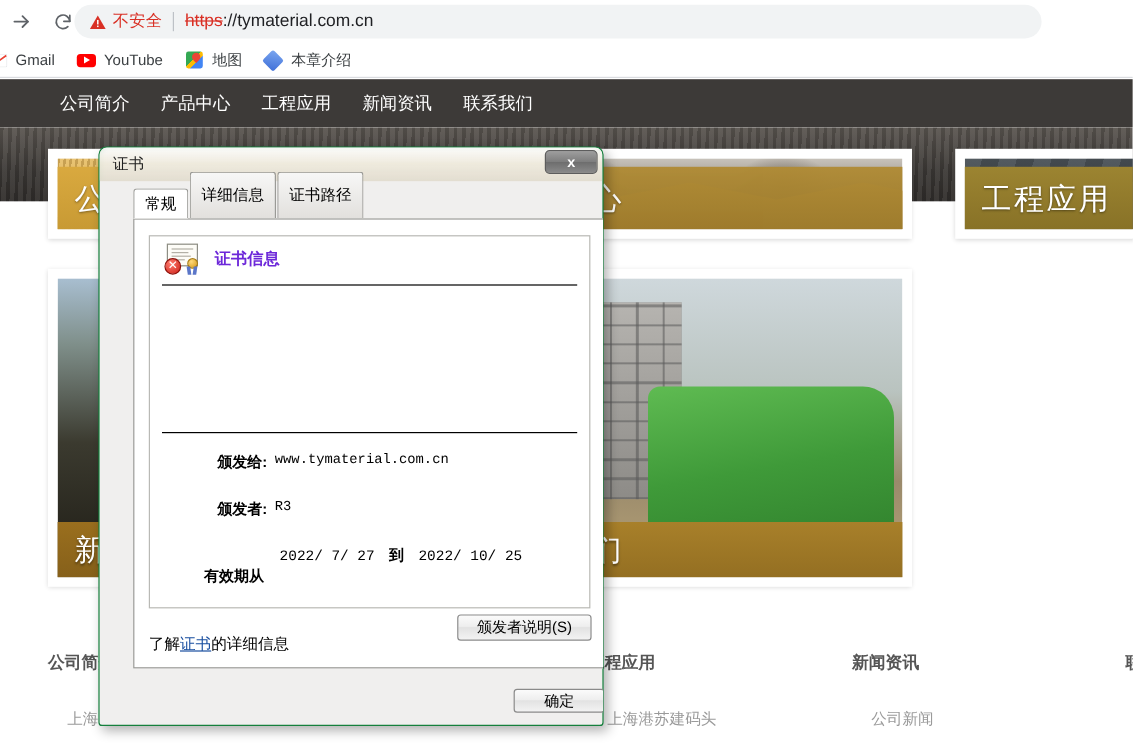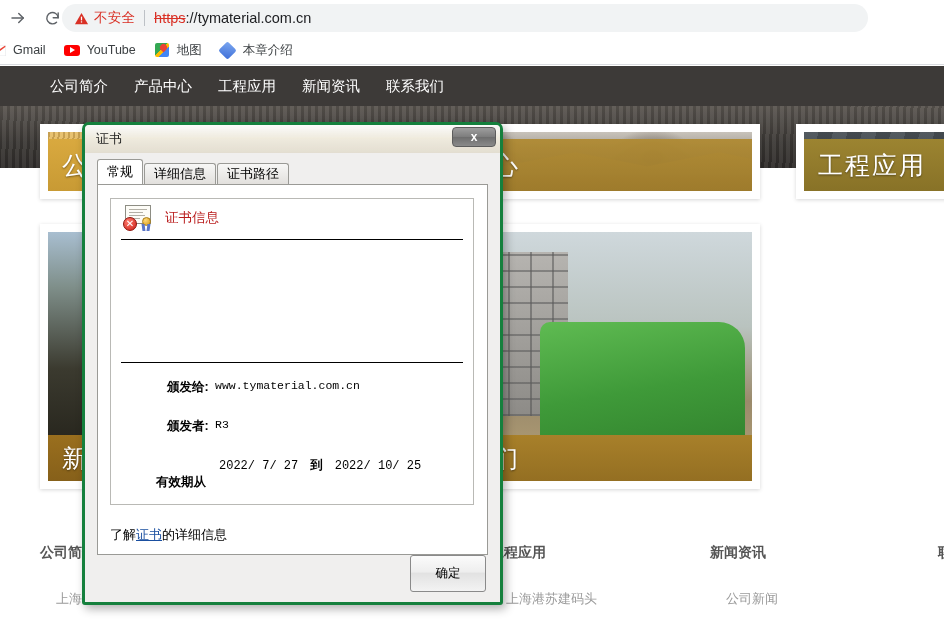--- a/index.html
+++ b/index.html
@@ -165,45 +165,45 @@
   
   .footer { position: absolute; left: 0; top: 478px; width: 944px; height: 85px; background: #ffffff; }
   .fcol { position: absolute; top: 0; }
   .fcol .fhead { font-size: 14px; color: #555555; font-weight: bold; white-space: nowrap; }
   .fcol .flink { font-size: 13px; color: #9a9a9a; margin-top: 28px; white-space: nowrap; padding-left: 16px; }
 
   
   .dialog {
     position: absolute; left: 82px; top: 122px; width: 421px; height: 483px;
     background: #f0efee;
-    border: 3px solid #15803d;
+    border: 1px solid #15803d;
     border-radius: 7px 7px 3px 3px;
     box-shadow: 3px 4px 10px rgba(0,0,0,.30);
     overflow: hidden;
   }
   .dlg-title {
     position: absolute; left: 0; top: 0; width: 100%; height: 28px;
     background: linear-gradient(180deg, rgba(255,255,255,.75) 0%, rgba(238,232,214,.72) 48%, rgba(222,216,200,.78) 100%);
     backdrop-filter: blur(2px);
   }
   .dlg-title .tcaption {
     position: absolute; left: 11px; top: 5px;
     font-size: 13px; color: #1f1f1f;
   }
   .dlg-close {
     position: absolute; right: 4px; top: 2px; width: 44px; height: 20px;
     background: linear-gradient(180deg,#9e9e9e 0%,#7e7e7e 48%,#6d6d6d 50%,#8a8a8a 100%);
     border: 1px solid #5d5d5d; border-radius: 4px;
     color: #ffffff; font-size: 12px; font-weight: bold;
     display: flex; align-items: center; justify-content: center;
   }
-  .dlg-body { position: absolute; left: 0; top: 28px; width: 100%; bottom: 0; padding-left: 28px; }
+  .dlg-body { position: absolute; left: 16px; top: 28px; width: 100%; bottom: 0; padding-left: 28px; }
   .tabstrip { position: absolute; left: 12px; top: 8px; height: 23px; display: flex; align-items: flex-end; }
   .tab {
-    height: 21px; padding: 0 9px; font-size: 13px; color: #000;
+    height: 39px; padding: 0 9px; font-size: 13px; color: #000;
     background: linear-gradient(180deg,#f7f7f6 0%,#e2e0dd 100%);
     border: 1px solid #9a9a96; border-bottom: none;
     border-radius: 3px 3px 0 0;
     display: flex; align-items: center; margin-right: 1px;
   }
   .tab.active {
     height: 25px; background: #ffffff;
     position: relative; z-index: 3; font-weight: normal;
   }
   .tabpanel {
@@ -239,21 +239,21 @@
   }
   .cert-ribbon .tail1 { left: 1px; transform: skewX(8deg); }
   .cert-ribbon .tail2 { left: 6px; transform: skewX(-8deg); }
   .cert-err {
     position: absolute; left: 0; bottom: 0; width: 14px; height: 14px;
     background: radial-gradient(circle at 35% 30%, #ff7b6e, #cc1f17);
     border: 1px solid #8e1009; border-radius: 50%;
     display: flex; align-items: center; justify-content: center;
     color: #ffffff; font-size: 10px; line-height: 1; font-weight: bold;
   }
-  .cert-head .chtitle { font-size: 13.5px; font-weight: normal; color: #b91c1c; }
+  .cert-head .chtitle { font-size: 13.5px; font-weight: bold; color: #6d28d9; }
   .cert-rule { position: absolute; left: 10px; right: 10px; top: 40px; height: 1px; background: #000; }
   .cert-msg { position: absolute; left: 14px; top: 48px; font-size: 13.5px; font-weight: bold; color: #000; }
   .cert-rule2 { position: absolute; left: 10px; right: 10px; top: 163px; height: 1px; background: #000; }
 
   .kv { position: absolute; left: 0; right: 0; font-size: 12.5px; color: #000; }
   .kv .k { position: absolute; left: 56px; font-weight: bold; white-space: nowrap; }
   .kv .v { position: absolute; left: 104px; font-family: "Liberation Mono","DejaVu Sans Mono", monospace; font-size: 11.5px; white-space: nowrap; }
   .kv.r1 { top: 180px; }
   .kv.r2 { top: 219px; }
   .kv.r3 { top: 258px; }
@@ -265,21 +265,21 @@
     background: linear-gradient(180deg,#fbfbfb 0%,#eeeeee 45%,#e2e2e2 50%,#f3f3f3 100%);
     border: 1px solid #8a8a8a; border-radius: 3px;
     font-size: 12.5px; color: #000;
     display: flex; align-items: center; justify-content: center;
   }
   .btn-issuer { position: absolute; right: 12px; bottom: 22px; width: 112px; height: 22px; }
   .learn {
     position: absolute; left: 12px; bottom: 10px; font-size: 13px; color: #000; text-align: center;
   }
   .learn a { color: #1a4fa0; text-decoration: underline; }
-  .btn-ok { position: absolute; right: 14px; bottom: 10px; width: 76px; height: 37px; }
+  .btn-ok { position: absolute; right: 14px; bottom: 10px; width: 76px; height: 20px; }
 </style>
 </head>
 <body>
 
 <div id="root">
 
   <div class="site">
 
     <div class="site-nav">
       <div class="nav-item">公司简介</div>
@@ -472,20 +472,21 @@
 
           <div class="kv r3">
             <span class="k">有效期从</span>
           </div>
           <div class="validity">
             <span>2022/  7/  27</span><span class="to">到</span><span>2022/  10/  25</span>
           </div>
 
         </div>
 
+        <div class="btn btn-issuer">颁发者说明(S)</div>
 
         <div class="learn">
           <span>了解</span><a href="#">证书</a><span>的详细信息</span>
         </div>
 
       </div>
 
       <div class="btn btn-ok">确定</div>
 
     </div>

